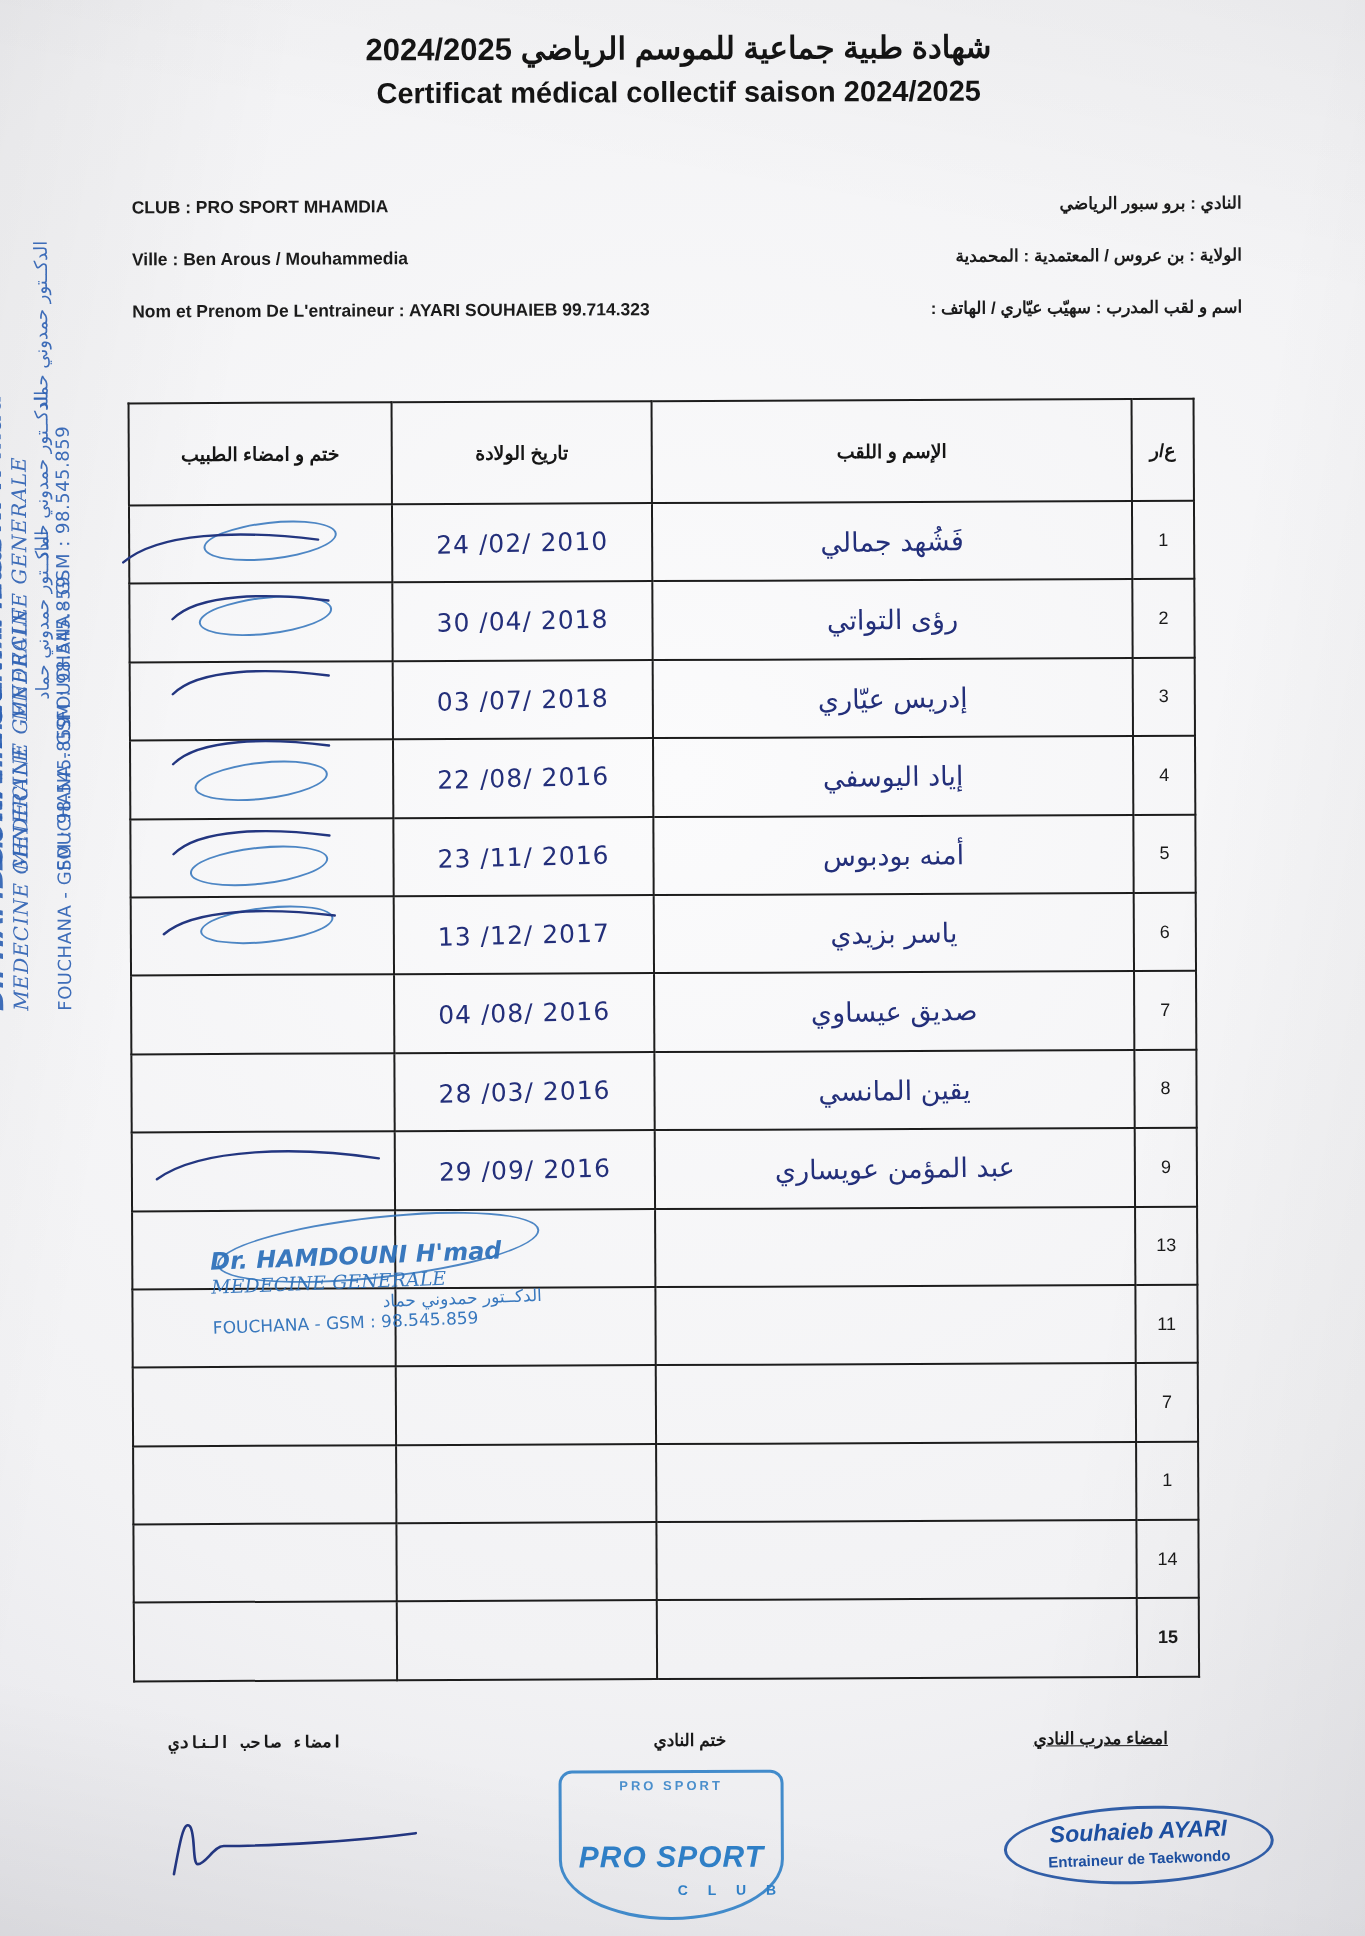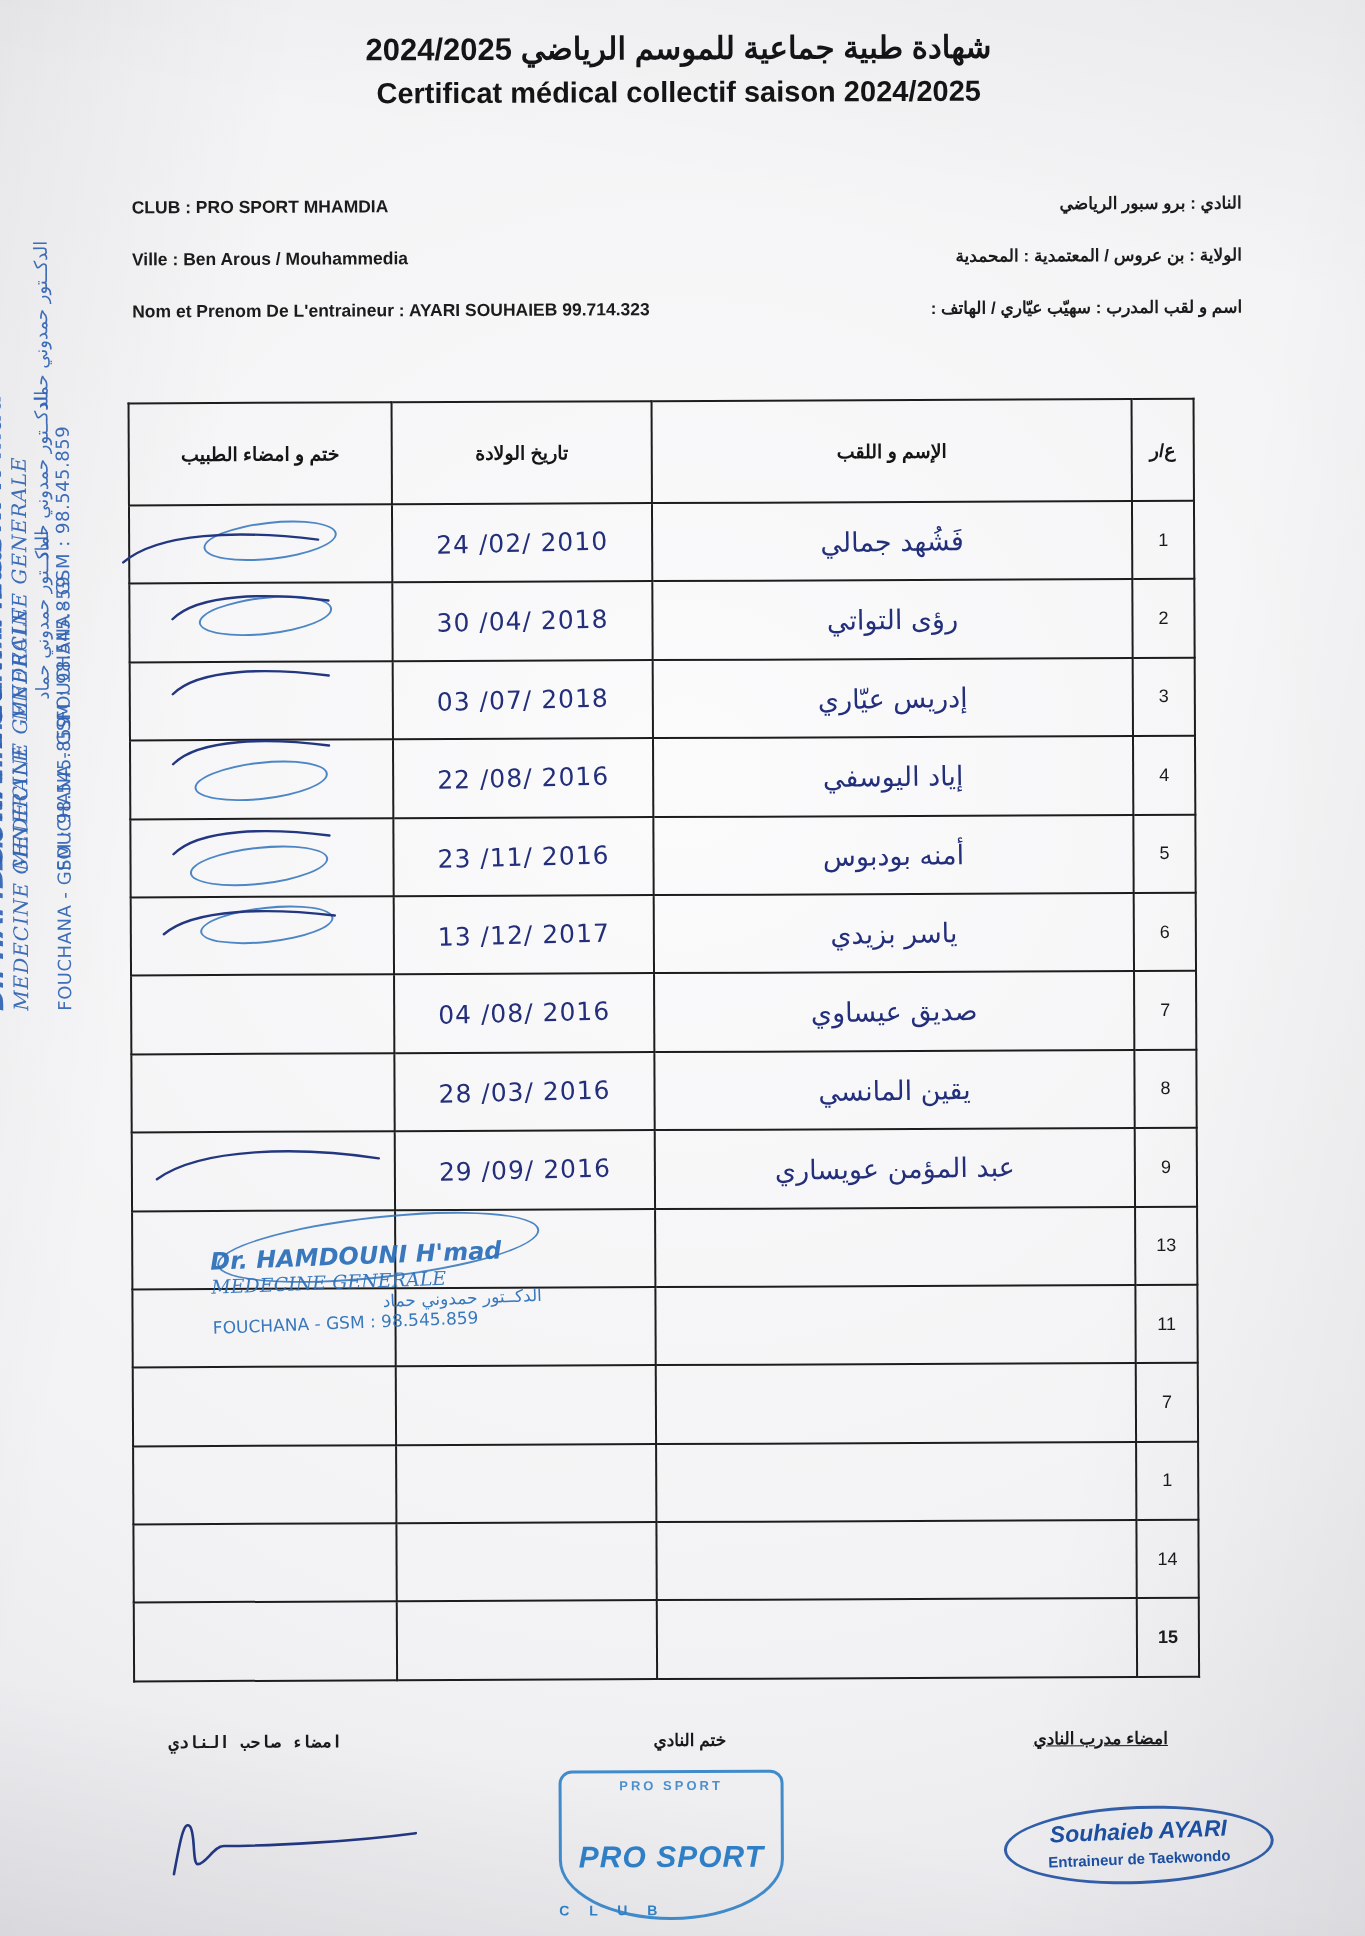--- a/index.html
+++ b/index.html
@@ -266,25 +266,24 @@
     font-size: 30px;
     font-weight: bold;
     font-style: italic;
     letter-spacing: 1px;
   }
   .club-bot {
     position: absolute;
     top: 112px;
     left: 0;
     width: 100%;
-    text-align: left;
+    text-align: right;
     font-size: 14px;
     font-weight: bold;
     letter-spacing: 8px;
-    margin-top: 20px;
   }
   .coach-stamp {
     position: absolute;
     left: 1000px;
     top: 78px;
     width: 270px;
     height: 78px;
     color: #1d4fa0;
     transform: rotate(-2deg);
     pointer-events: none;

